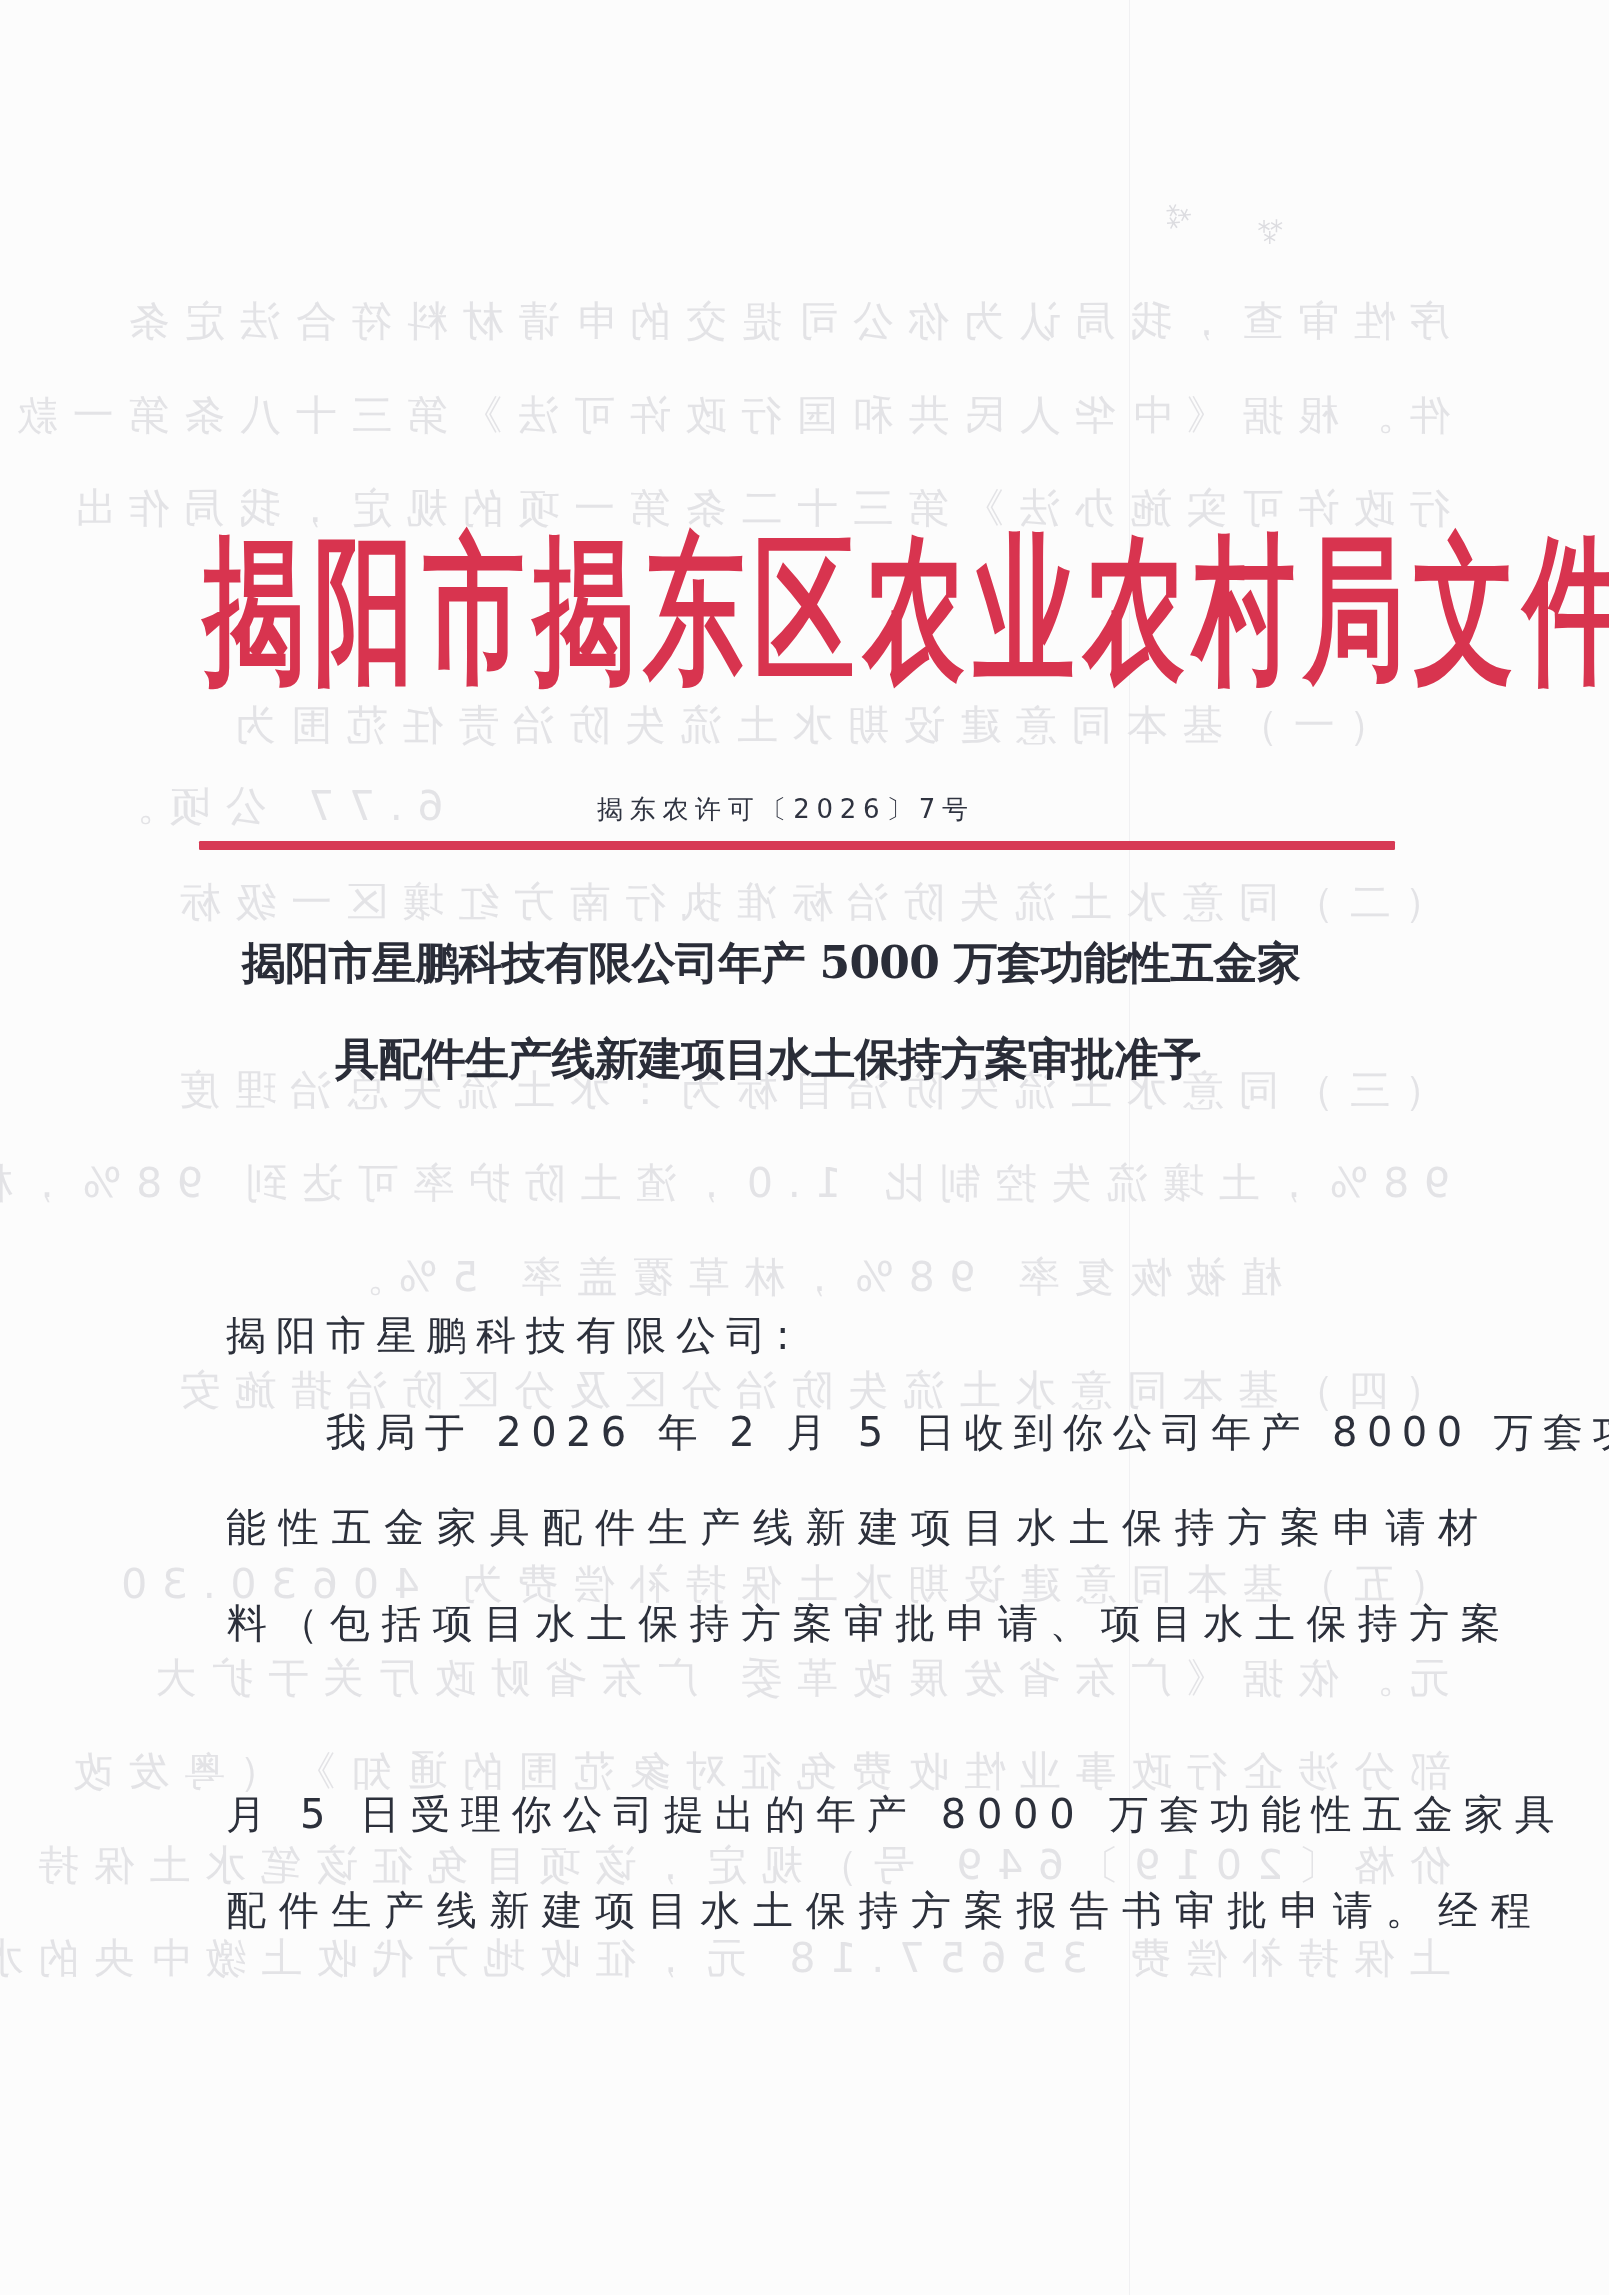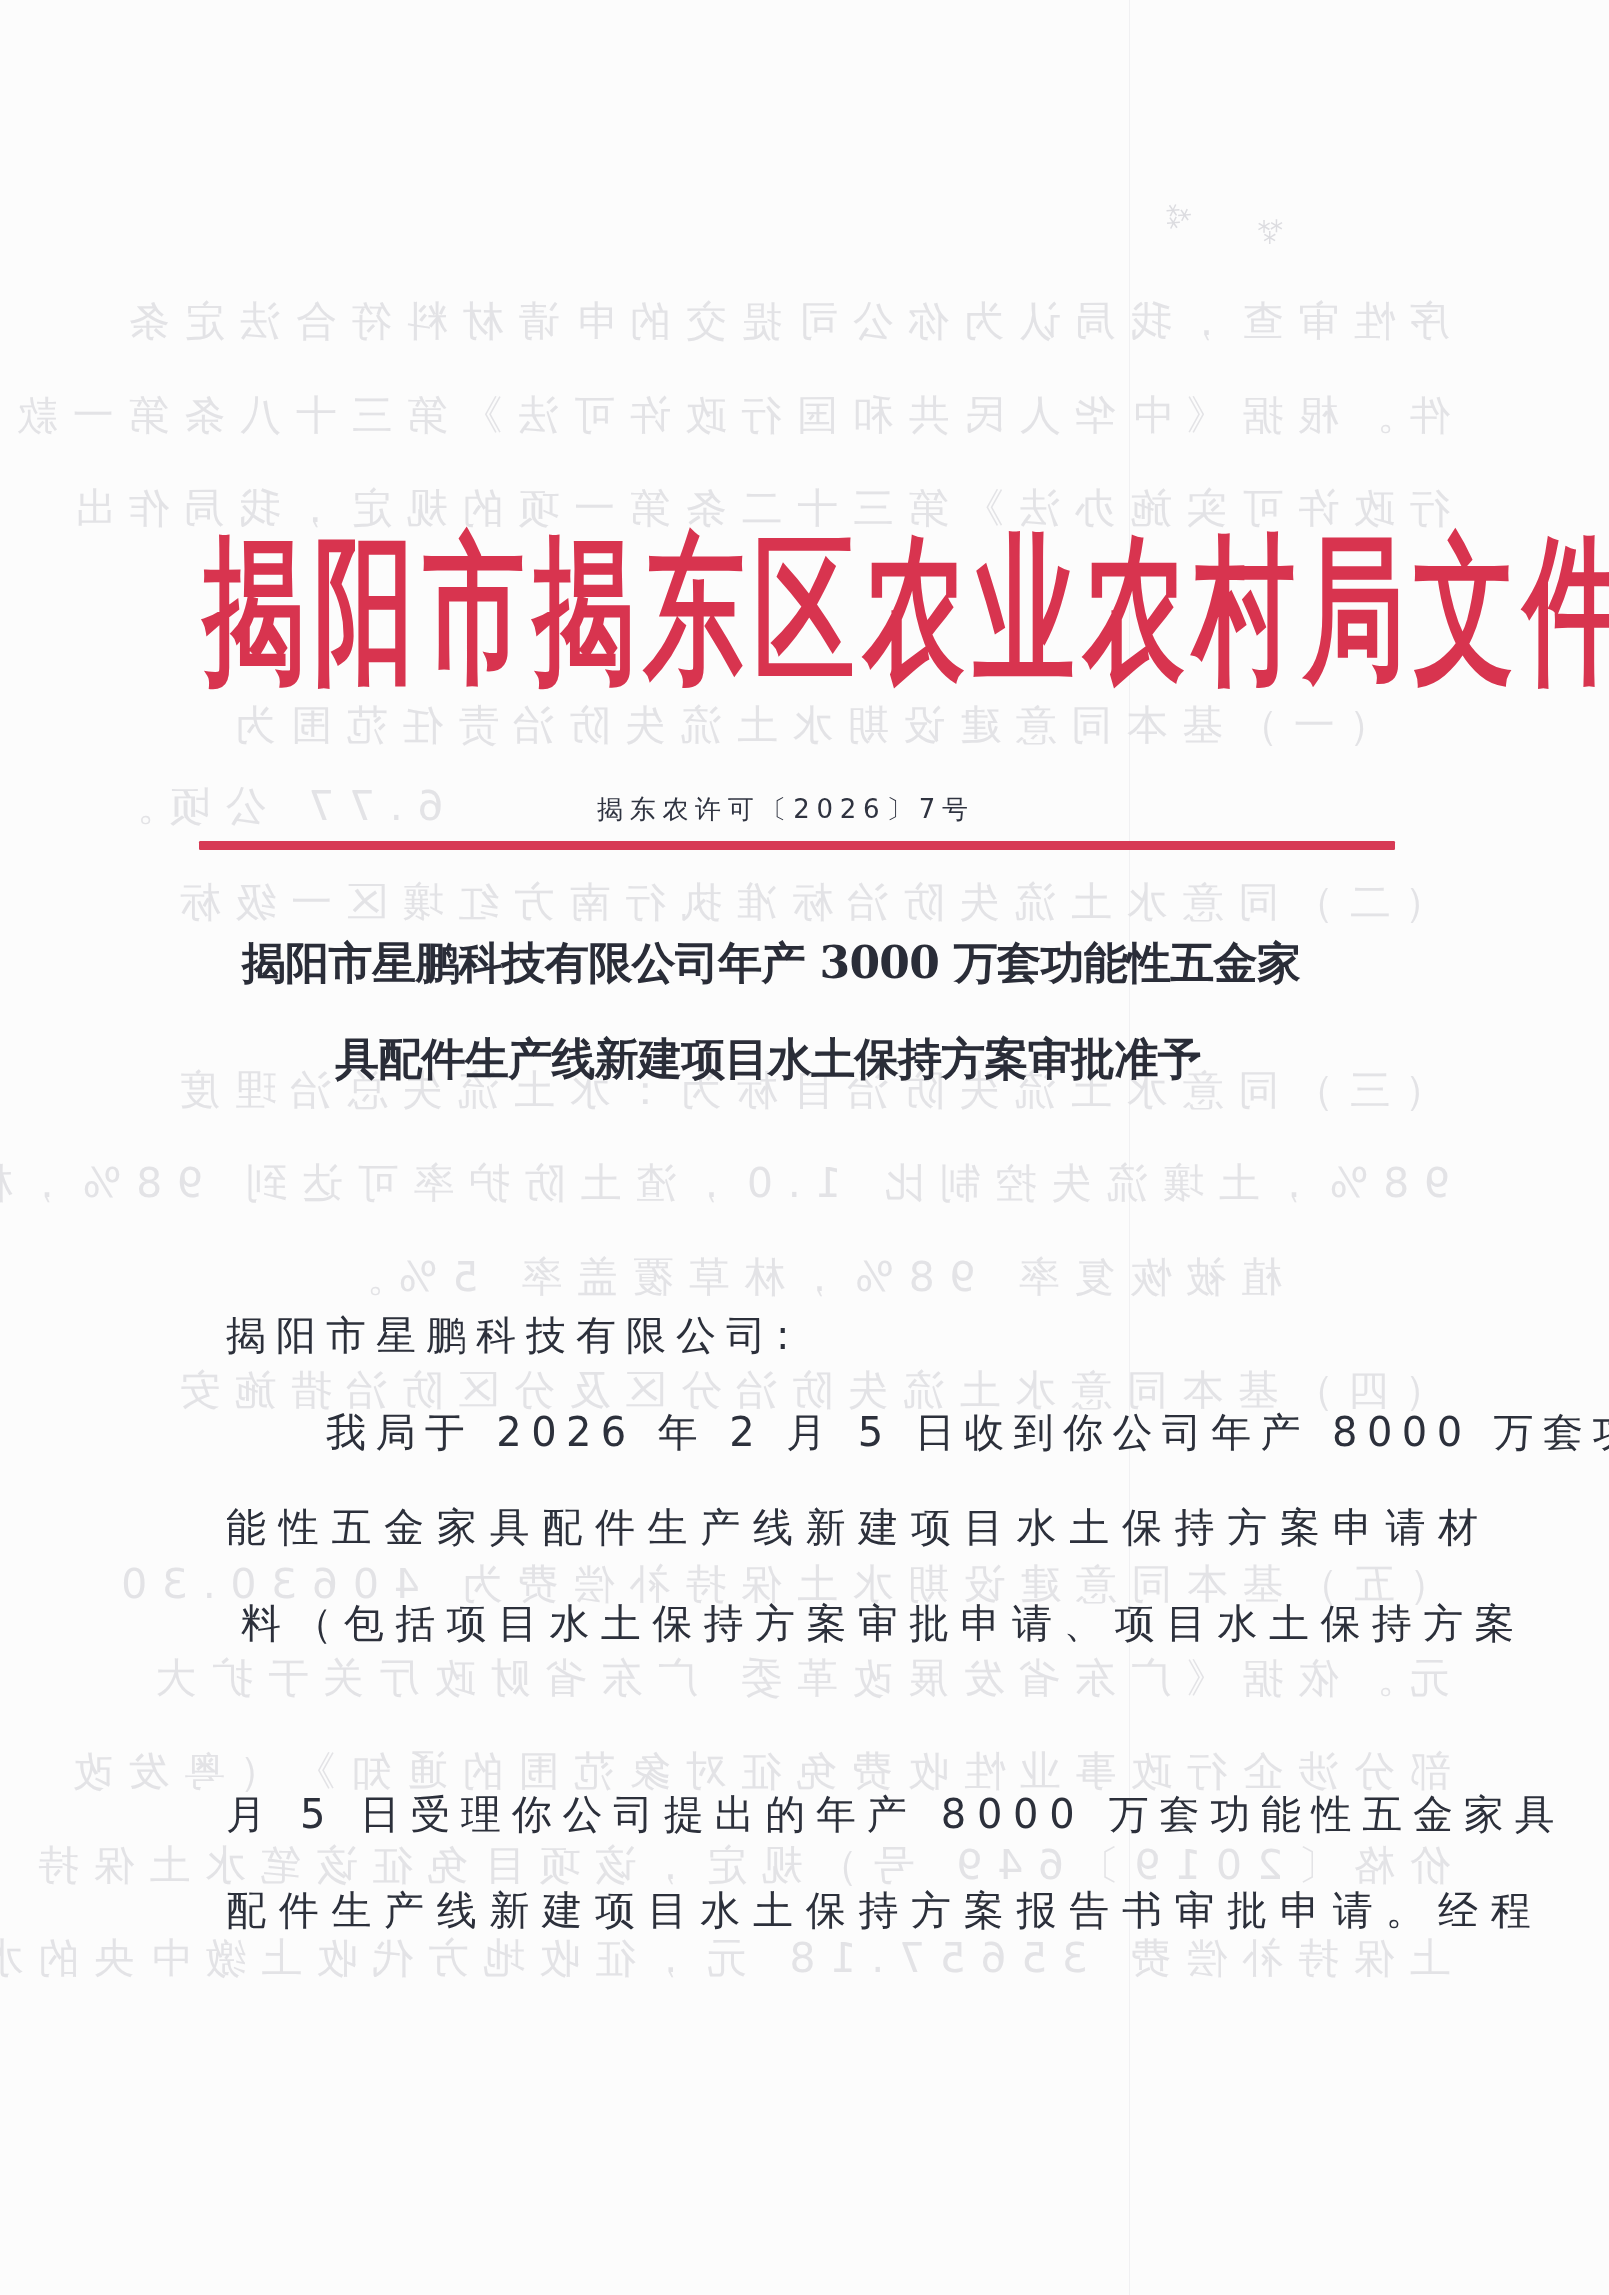--- a/index.html
+++ b/index.html
@@ -112,21 +112,21 @@
       font-family: "DejaVu Sans", sans-serif;
       font-size: 40px;
       line-height: 51px;
       color: #2c303b;
       white-space: nowrap;
       letter-spacing: 10px;
     }
     .salutation { left: 226px; top: 1310px; }
     .p1 { left: 326px; top: 1407px; letter-spacing: 9.4px; }
     .p2 { left: 226px; top: 1502px; letter-spacing: 12.7px; }
-    .p3 { left: 241px; top: 1598px; letter-spacing: 11.4px; }
+    .p3 { left: 227px; top: 1598px; letter-spacing: 11.4px; }
     .p4 { left: 226px; top: 1693px; letter-spacing: 9.4px; }
     .p5 { left: 226px; top: 1789px; letter-spacing: 10.7px; text-align: right; }
     .p6 { left: 226px; top: 1885px; letter-spacing: 12.7px; }
 
     .speck {
       position: absolute;
       color: #dcdce0;
       font-size: 27px;
       font-family: "DejaVu Sans", sans-serif;
     }
@@ -172,21 +172,21 @@
     <span class="masthead-char">村</span>
     <span class="masthead-char">局</span>
     <span class="masthead-char">文</span>
     <span class="masthead-char">件</span>
   </div>
 
   <div class="doc-number">揭东农许可〔2026〕7号</div>
 
   <div class="red-rule"></div>
 
-  <div class="title-line title-line-1">揭阳市星鹏科技有限公司年产 3000 万套功能性五金家</div>
+  <div class="title-line title-line-1">揭阳市星鹏科技有限公司年产 5000 万套功能性五金家</div>
   <div class="title-line title-line-2">具配件生产线新建项目水土保持方案审批准予</div>
 
   <div class="body-line salutation">揭阳市星鹏科技有限公司:</div>
 
   <div class="body-line p1">我局于 2026 年 2 月 5 日收到你公司年产 8000 万套功</div>
   <div class="body-line p2">能性五金家具配件生产线新建项目水土保持方案申请材</div>
   <div class="body-line p3">料（包括项目水土保持方案审批申请、项目水土保持方案</div>
   <div class="body-line p5">月 5 日受理你公司提出的年产 8000 万套功能性五金家具</div>
   <div class="body-line p6">配件生产线新建项目水土保持方案报告书审批申请。经程</div>
 

